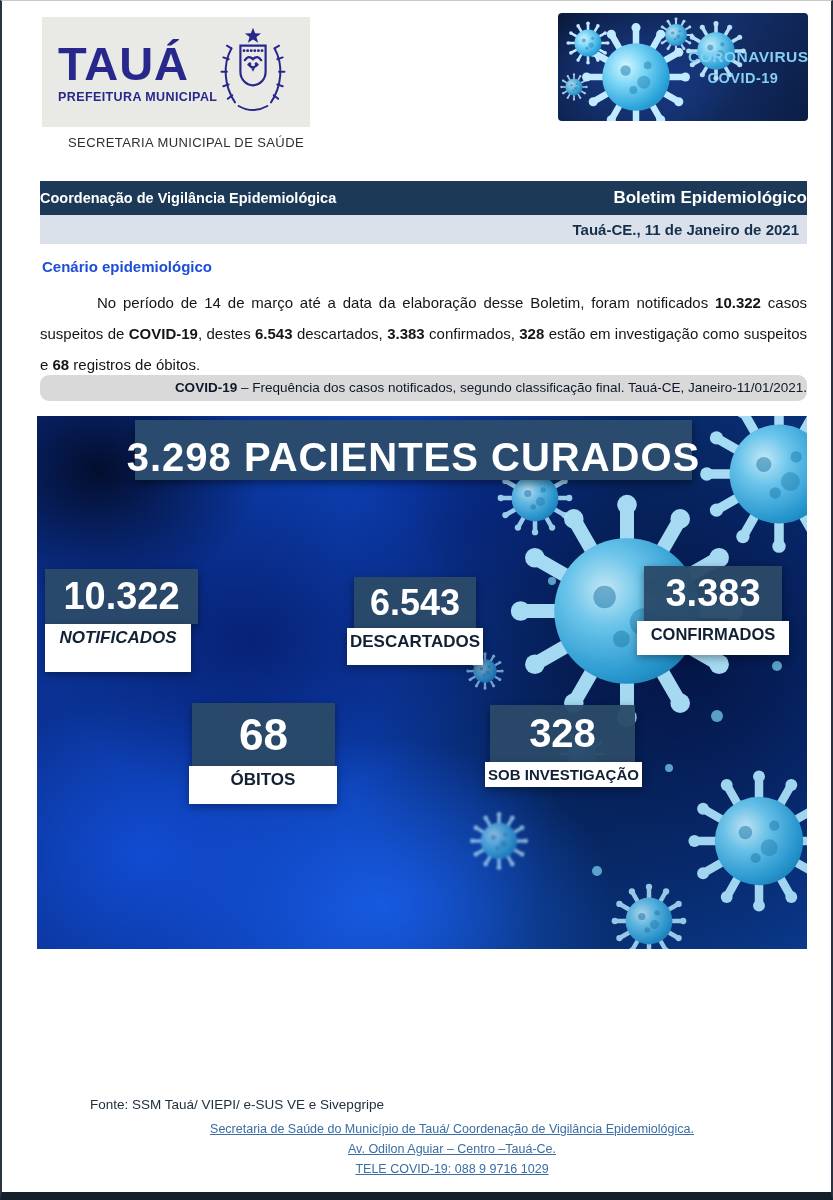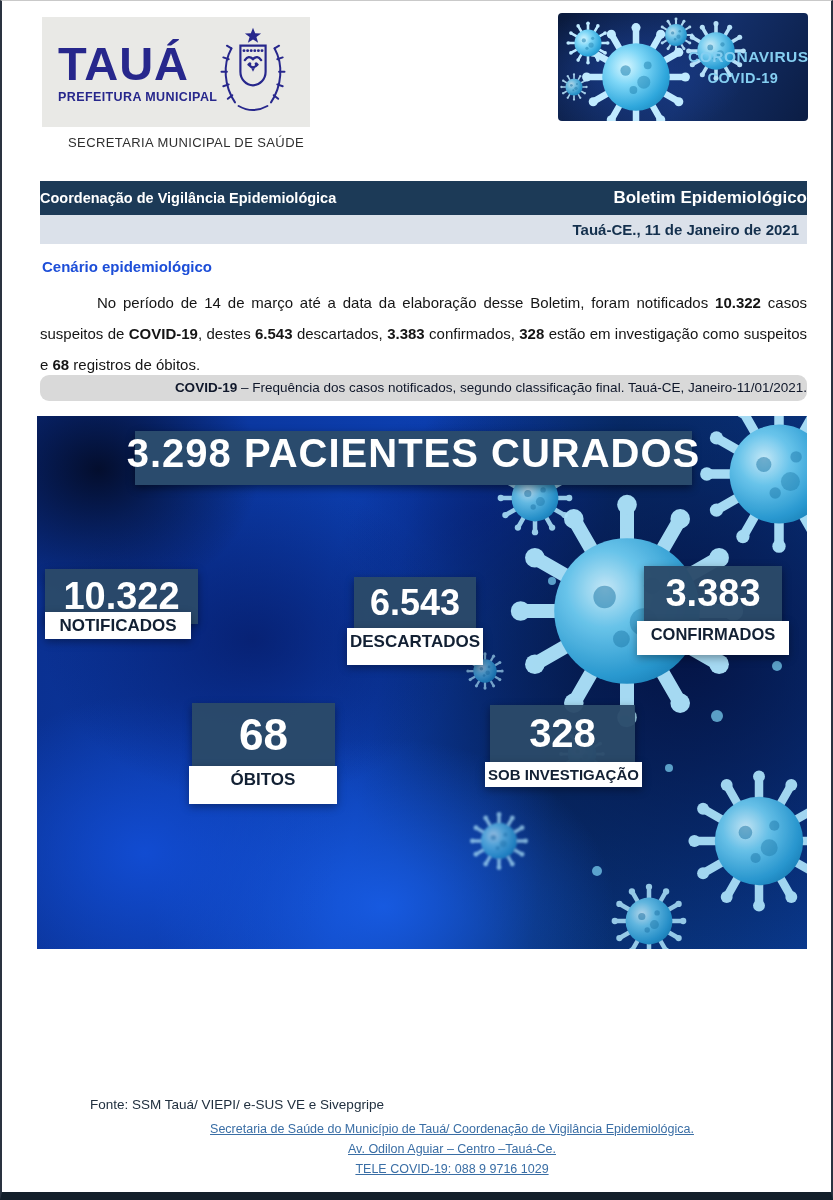--- a/index.html
+++ b/index.html
@@ -71,37 +71,37 @@
     background-image:
       radial-gradient(ellipse 230px 190px at 8% 10%, rgba(3,12,40,.95), rgba(3,12,40,0) 70%),
       radial-gradient(ellipse 300px 230px at 28% 42%, rgba(6,28,105,.8), rgba(6,28,105,0) 70%),
       radial-gradient(ellipse 260px 210px at 14% 82%, rgba(18,78,215,.9), rgba(18,78,215,0) 75%),
       radial-gradient(ellipse 330px 240px at 45% 92%, rgba(25,95,235,.85), rgba(25,95,235,0) 70%),
       radial-gradient(ellipse 470px 420px at 84% 45%, rgba(4,18,66,.92), rgba(4,18,66,0) 78%),
       radial-gradient(ellipse 210px 160px at 58% 18%, rgba(8,40,140,.7), rgba(8,40,140,0) 70%),
       linear-gradient(100deg,#0a2f8e 0%, #0c3fb0 45%, #08306f 68%, #0a3a8f 100%);
   }
   .headline-box {
-    position:absolute; left:98px; top:15px; width:557px; height:54px;
+    position:absolute; left:98px; top:4px; width:557px; height:60px;
     background:#2a4b6d; box-shadow:0 3px 8px rgba(0,0,0,.45);
-    display:flex; align-items:flex-start; justify-content:center;
+    display:flex; align-items:flex-end; justify-content:center;
   }
   .headline-text { color:#fff; font-weight:bold; font-size:40px; letter-spacing:1px; white-space:nowrap; }
   .stat-num {
     position:absolute; background:rgba(43,74,105,.96); box-shadow:0 3px 8px rgba(0,0,0,.4);
     display:flex; align-items:center; justify-content:center;
     color:#fff; font-weight:bold;
   }
   .stat-label {
     position:absolute; background:#ffffff; box-shadow:0 3px 8px rgba(0,0,0,.35);
     display:flex; align-items:flex-start; justify-content:center;
     color:#122033; font-weight:bold; padding-top:4px;
   }
   .s1n { left:8px;   top:153px; width:153px; height:55px; font-size:38px; }
-  .s1l { left:8px;   top:196px; width:146px; height:27px; font-size:17px; }
+  .s1l { left:8px;   top:208px; width:146px; height:48px; font-size:17px;font-style:italic; }
   .s2n { left:317px; top:161px; width:122px; height:51px; font-size:36px; }
   .s2l { left:310px; top:212px; width:136px; height:37px; font-size:17px; }
   .s3n { left:607px; top:150px; width:138px; height:55px; font-size:38px; }
   .s3l { left:600px; top:205px; width:152px; height:34px; font-size:16.5px; }
   .s4n { left:155px; top:287px; width:143px; height:63px; font-size:44px; }
   .s4l { left:152px; top:350px; width:148px; height:38px; font-size:17px; }
   .s5n { left:453px; top:289px; width:145px; height:57px; font-size:40px; }
   .s5l { left:448px; top:346px; width:157px; height:25px; font-size:15px; }
   
   .footer-source {

